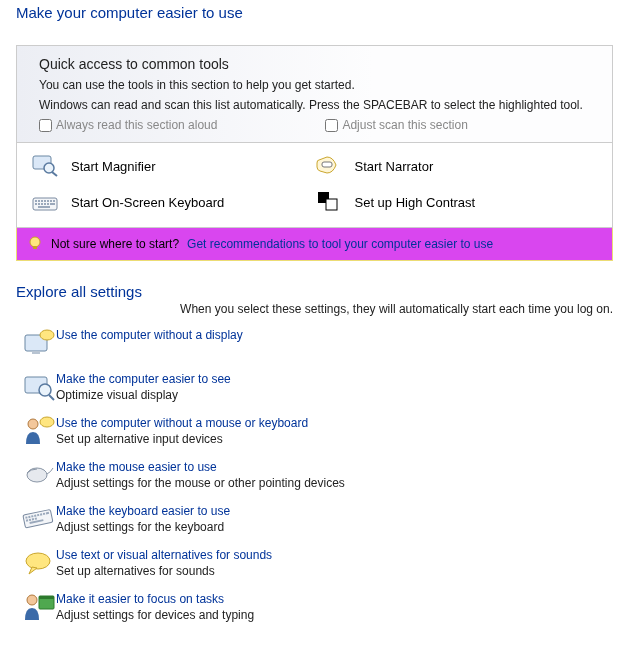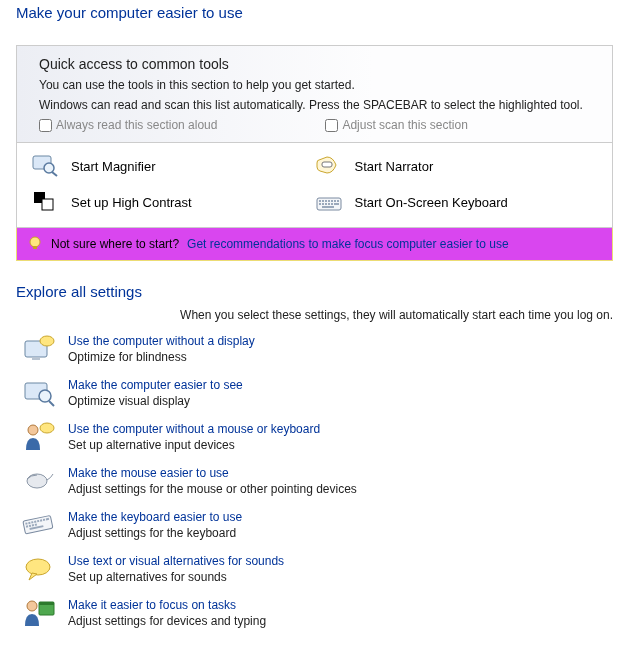--- a/index.html
+++ b/index.html
@@ -52,25 +52,25 @@
     background: #d946ef;
     border: 1px solid #ecdc74;
     border-top: none;
     padding: 8px 10px;
     display: flex; align-items: center; gap: 8px;
     font-size: 12px;
   }
   .tip-bar .link { color: #003399; cursor: pointer; }
   .bulb { width: 16px; height: 16px; }
   .explore-head {
-    color: #003399; font-size: 15px; margin-top: 22px; margin-bottom: 8px;
+    color: #003399; font-size: 15px; margin-top: 22px; margin-bottom: 2px;
   }
   .explore-sub { color: #222; margin-bottom: 12px; text-align: right; }
   .setting {
-    display: flex; align-items: flex-start; gap: 12px;
+    display: flex; align-items: flex-start; 
     margin-bottom: 14px; padding-left: 6px;
   }
   .setting-icon {
     width: 34px; height: 30px; display: inline-flex;
     align-items: center; justify-content: center; flex-shrink: 0;
   }
   .setting-text { padding-top: 0px; }
   .setting-link {
     color: #003399; font-size: 12px; cursor: pointer; display: block;
     margin-bottom: 2px;
@@ -110,29 +110,20 @@
       <span>Start Magnifier</span>
     </div>
     <div class="tool">
       <span class="tool-icon">
         <svg width="26" height="22" viewBox="0 0 26 22">
           <path d="M3 5 Q1 5 1 8 L1 12 Q1 15 4 16 L11 18 Q17 18 20 10 Q17 2 11 2 Z" fill="#fff6d6" stroke="#caa62e"></path>
           <rect x="6" y="7" width="10" height="5" rx="2" fill="#fff" stroke="#777"></rect>
         </svg>
       </span>
       <span>Start Narrator</span>
-    </div>
-    <div class="tool">
-      <span class="tool-icon">
-        <svg width="22" height="20" viewBox="0 0 22 20">
-          <rect x="0" y="0" width="11" height="11" fill="#000"></rect>
-          <rect x="8" y="7" width="11" height="11" fill="#fff" stroke="#000"></rect>
-        </svg>
-      </span>
-      <span>Set up High Contrast</span>
     </div>
     <div class="tool">
       <span class="tool-icon">
         <svg width="26" height="20" viewBox="0 0 26 20">
           <rect x="1" y="6" width="24" height="12" rx="2" fill="#f3f5f8" stroke="#7a8aa0"></rect>
           <g fill="#9aa8bb">
             <rect x="3" y="8" width="2" height="2"></rect>
               <rect x="6" y="8" width="2" height="2"></rect>
             <rect x="9" y="8" width="2" height="2"></rect>
               <rect x="12" y="8" width="2" height="2"></rect>
@@ -144,48 +135,56 @@
             <rect x="9" y="11" width="2" height="2"></rect>
               <rect x="12" y="11" width="2" height="2"></rect>
             <rect x="15" y="11" width="2" height="2"></rect>
               <rect x="18" y="11" width="5" height="2"></rect>
             <rect x="6" y="14" width="12" height="2"></rect>
           </g>
         </svg>
       </span>
       <span>Start On-Screen Keyboard</span>
     </div>
+    <div class="tool">
+      <span class="tool-icon">
+        <svg width="22" height="20" viewBox="0 0 22 20">
+          <rect x="0" y="0" width="11" height="11" fill="#000"></rect>
+          <rect x="8" y="7" width="11" height="11" fill="#fff" stroke="#000"></rect>
+        </svg>
+      </span>
+      <span>Set up High Contrast</span>
+    </div>
   </div>
 </div>
 
 <div class="tip-bar">
   <span class="bulb">
     <svg width="16" height="16" viewBox="0 0 16 16">
       <circle cx="8" cy="6" r="5" fill="#ffe680" stroke="#c9a227"></circle>
       <rect x="6" y="10" width="4" height="3" fill="#c9a227"></rect>
     </svg>
   </span>
   <span>Not sure where to start?  </span>
-  <span class="link">Get recommendations to make focus computer easier to use</span>
+  <span class="link">Get recommendations to tool your computer easier to use</span>
 </div>
 
 <div class="explore-head">Explore all settings</div>
 <div class="explore-sub">When you select these settings, they will automatically start each time you log on.</div>
 
 <div class="setting">
   <span class="setting-icon">
     <svg width="32" height="28" viewBox="0 0 32 28">
       <rect x="2" y="6" width="22" height="16" rx="2" fill="#dbe8f7" stroke="#6b87a3"></rect>
       <rect x="9" y="22" width="8" height="3" fill="#b8c4d2"></rect>
       <ellipse cx="24" cy="6" rx="7" ry="5" fill="#ffe680" stroke="#caa62e"></ellipse>
     </svg>
   </span>
   <div class="setting-text">
     <span class="setting-link">Use the computer without a display</span>
-    <span class="setting-desc">Optimize for blindness</span>
   </div>
 </div>
 
 <div class="setting">
   <span class="setting-icon">
     <svg width="32" height="28" viewBox="0 0 32 28">
       <rect x="2" y="4" width="22" height="16" rx="2" fill="#dbe8f7" stroke="#6b87a3"></rect>
       <circle cx="22" cy="17" r="6" fill="#eaf3fb" stroke="#5a7aa0" stroke-width="1.5"></circle>
       <line x1="26" y1="22" x2="31" y2="27" stroke="#5a7aa0" stroke-width="2"></line>
     </svg>

